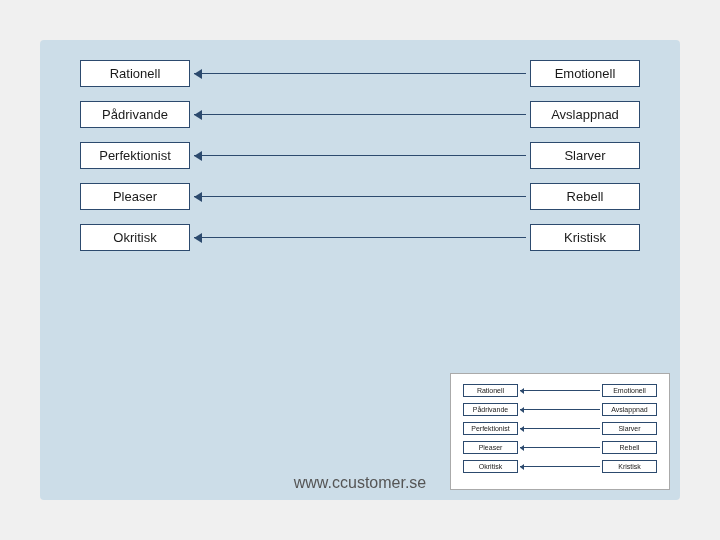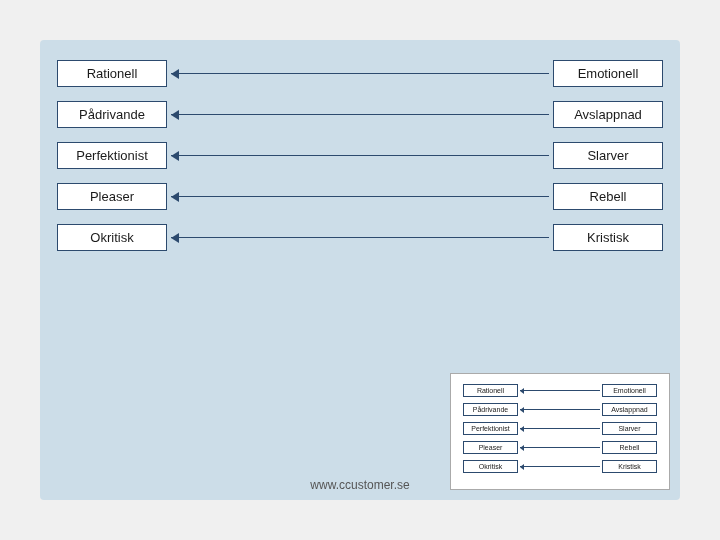--- a/index.html
+++ b/index.html
@@ -13,21 +13,21 @@
       justify-content: center;
       overflow: hidden;
     }
 
     .main-container {
       background: #ccdde8;
       width: 640px;
       height: 460px;
       border-radius: 4px;
       position: relative;
-      padding: 20px 17px;
+      padding: 20px 40px;
     }
 
     .row {
       display: flex;
       align-items: center;
       margin-bottom: 14px;
     }
 
     .label-box {
       border: 1.5px solid #2c4a6e;
@@ -129,21 +129,21 @@
       border-top: 3px solid transparent;
       border-bottom: 3px solid transparent;
       border-right: 4px solid #2c4a6e;
     }
 
     .website {
       position: absolute;
       bottom: 8px;
       left: 50%;
       transform: translateX(-50%);
-      font-size: 12px;
+      font-size: 16px;
       color: #555;
     }
   </style>
 </head>
 <body>
 
 <div class="main-container">
 
   <div class="row">
     <div class="label-box left">Rationell</div>

